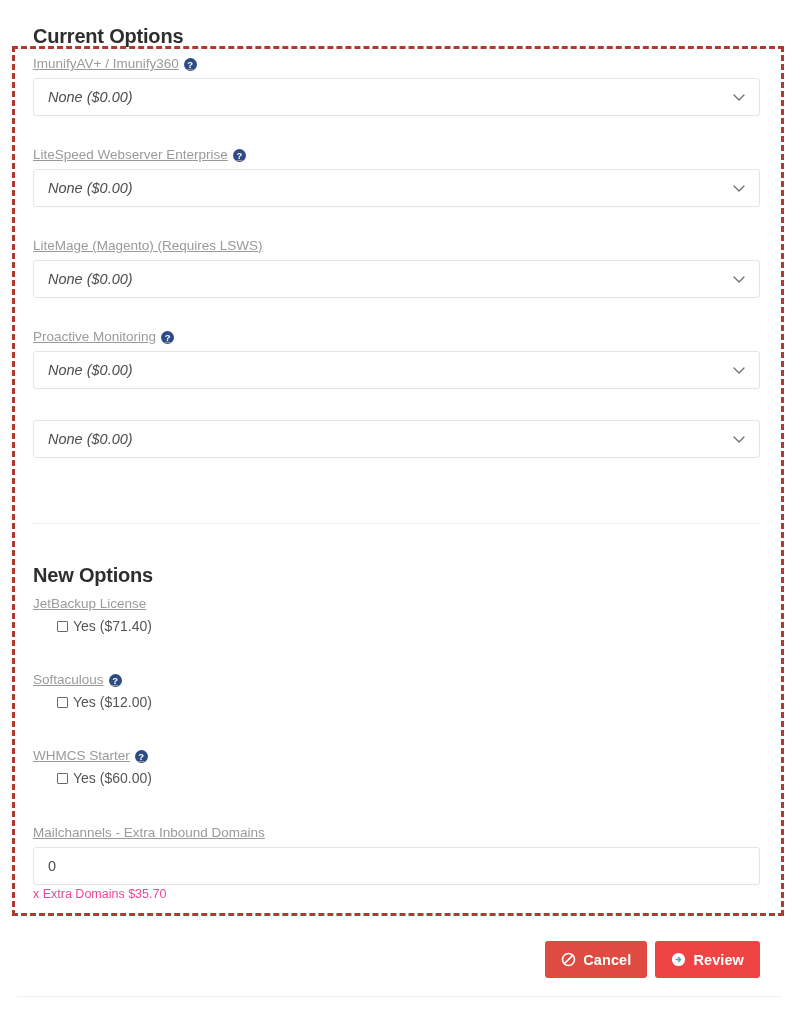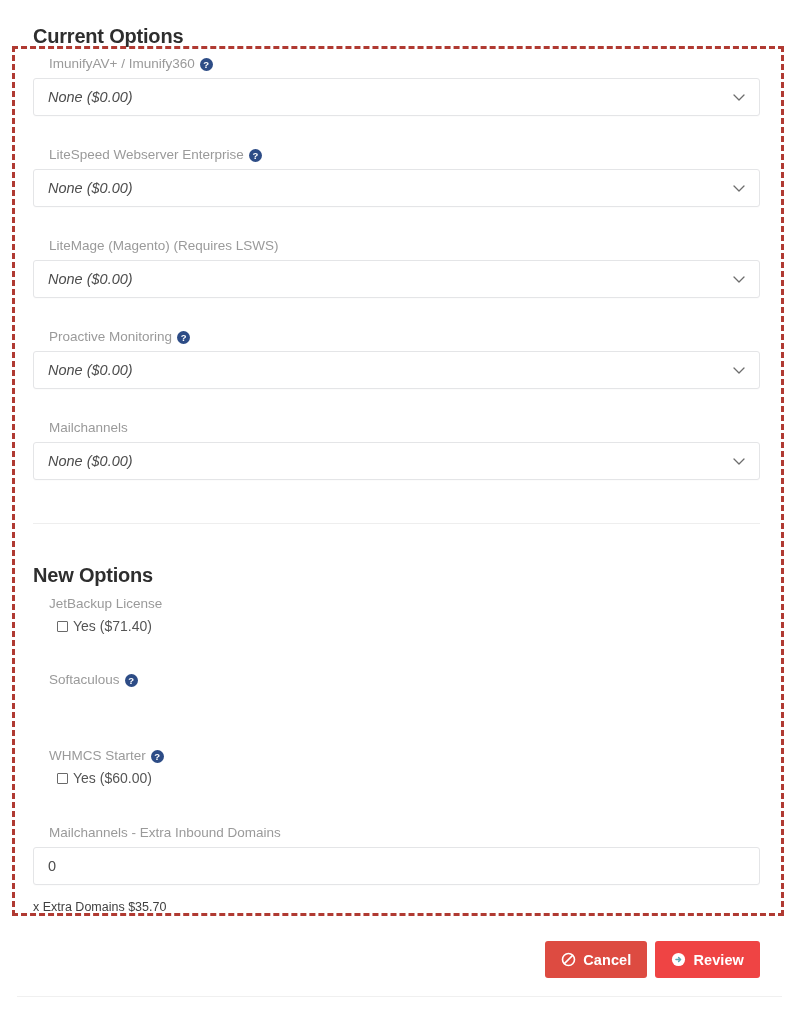--- a/index.html
+++ b/index.html
@@ -40,25 +40,26 @@
     z-index: 5;
   }
 
   
   .field { position: absolute; left: 33px; width: 727px; }
 
   .field-label {
     font-size: 13.5px;
     color: #9a9a9a;
     line-height: 16px;
-    margin: 0 0 6px 16px;
+    margin: 0 0 6px 0;
     display: flex;
     align-items: center;
     gap: 5px;
     white-space: nowrap;
+    text-decoration: underline;
   }
 
   
   .help-icon {
     display: inline-flex;
     align-items: center;
     justify-content: center;
     width: 13px;
     height: 13px;
     border-radius: 50%;
@@ -130,22 +131,22 @@
     border-radius: 3px;
     padding: 0 14px;
     font-size: 14.5px;
     color: #4d4d4d;
     font-family: "Liberation Sans", sans-serif;
     outline: none;
     box-shadow: 0 1px 1px rgba(0,0,0,0.015);
   }
   .input-hint {
     font-size: 12.5px;
-    color: #404040;
-    margin-top: 15px;
+    color: #ec4899;
+    margin-top: 2px;
   }
 
   
   .divider {
     position: absolute;
     left: 33px;
     width: 727px;
     height: 1px;
     background: #eeeeee;
   }
@@ -242,23 +243,20 @@
       <span>None ($0.00)</span>
       <span class="chev">
         <svg viewBox="0 0 14 14" width="14" height="14">
             <path d="M2 5 L7 10 L12 5" fill="none" stroke="#6d6d6d" stroke-width="1.3" stroke-linecap="round" stroke-linejoin="round"></path>
           </svg>
       </span>
     </div>
   </div>
 
   <div class="field" style="top:420px;">
-    <div class="field-label">
-      <span>Mailchannels</span>
-    </div>
     <div class="select-box">
       <span>None ($0.00)</span>
       <span class="chev">
         <svg viewBox="0 0 14 14" width="14" height="14">
             <path d="M2 5 L7 10 L12 5" fill="none" stroke="#6d6d6d" stroke-width="1.3" stroke-linecap="round" stroke-linejoin="round"></path>
           </svg>
       </span>
     </div>
   </div>
 
@@ -274,20 +272,24 @@
       <span class="check-box"></span>
       <span>Yes ($71.40)</span>
     </label>
   </div>
 
   <div class="field" style="top:672px;">
     <div class="field-label">
       <span>Softaculous</span>
       <span class="help-icon">?</span>
     </div>
+    <label class="check-row">
+      <span class="check-box"></span>
+      <span>Yes ($12.00)</span>
+    </label>
   </div>
 
   <div class="field" style="top:748px;">
     <div class="field-label">
       <span>WHMCS Starter</span>
       <span class="help-icon">?</span>
     </div>
     <label class="check-row">
       <span class="check-box"></span>
       <span>Yes ($60.00)</span>

